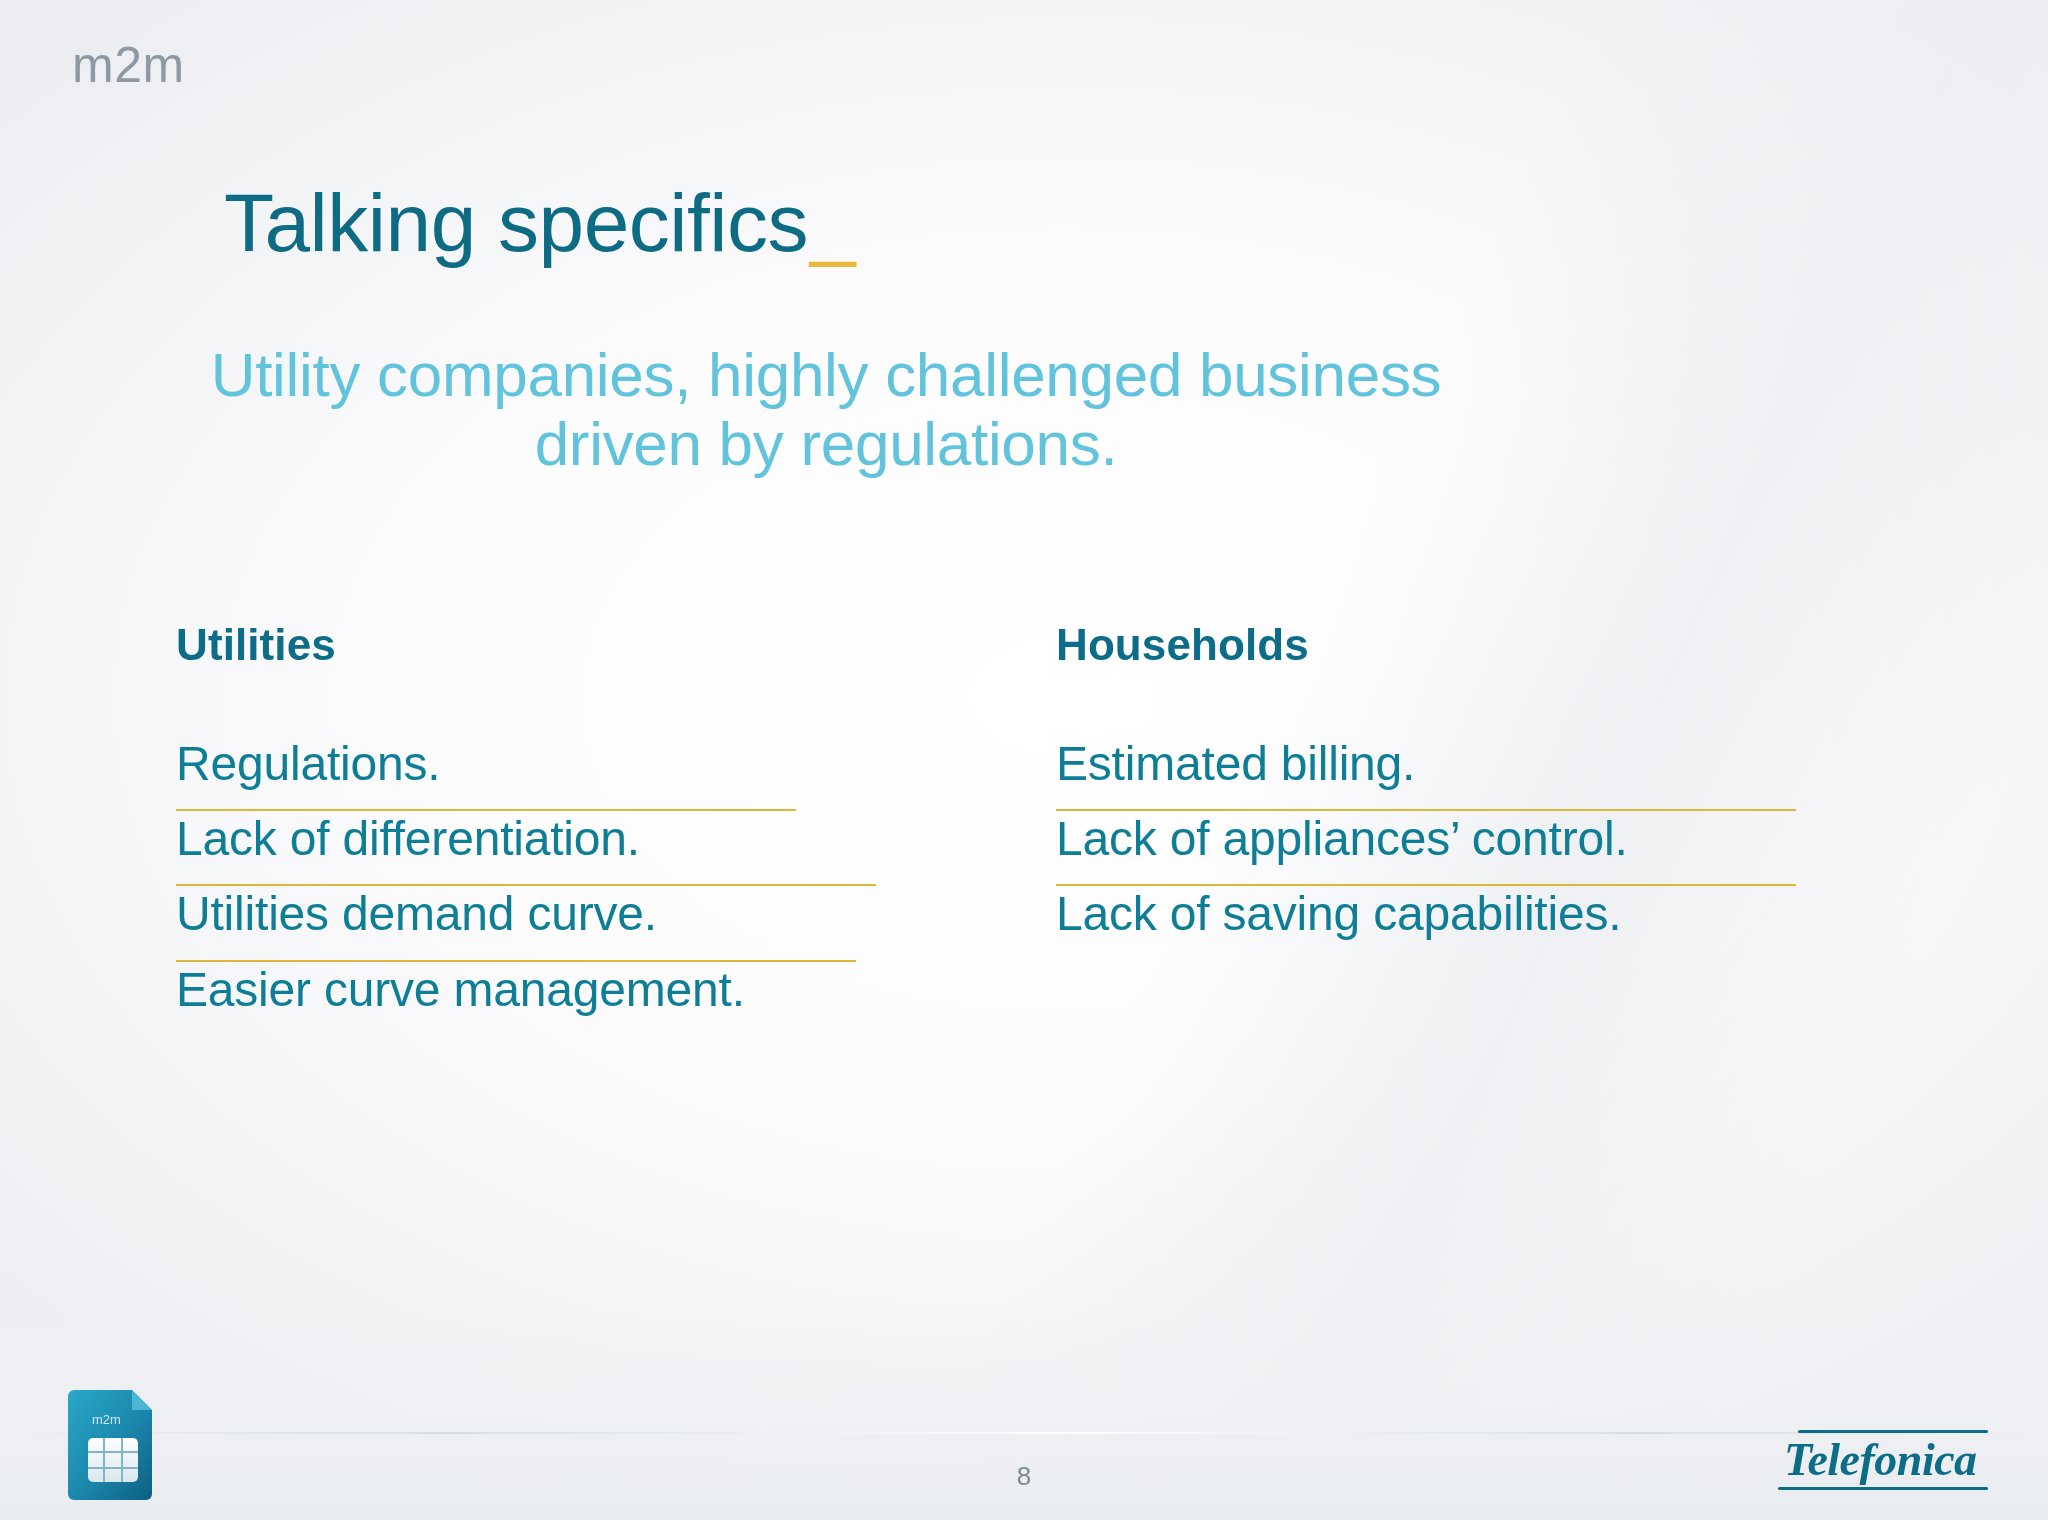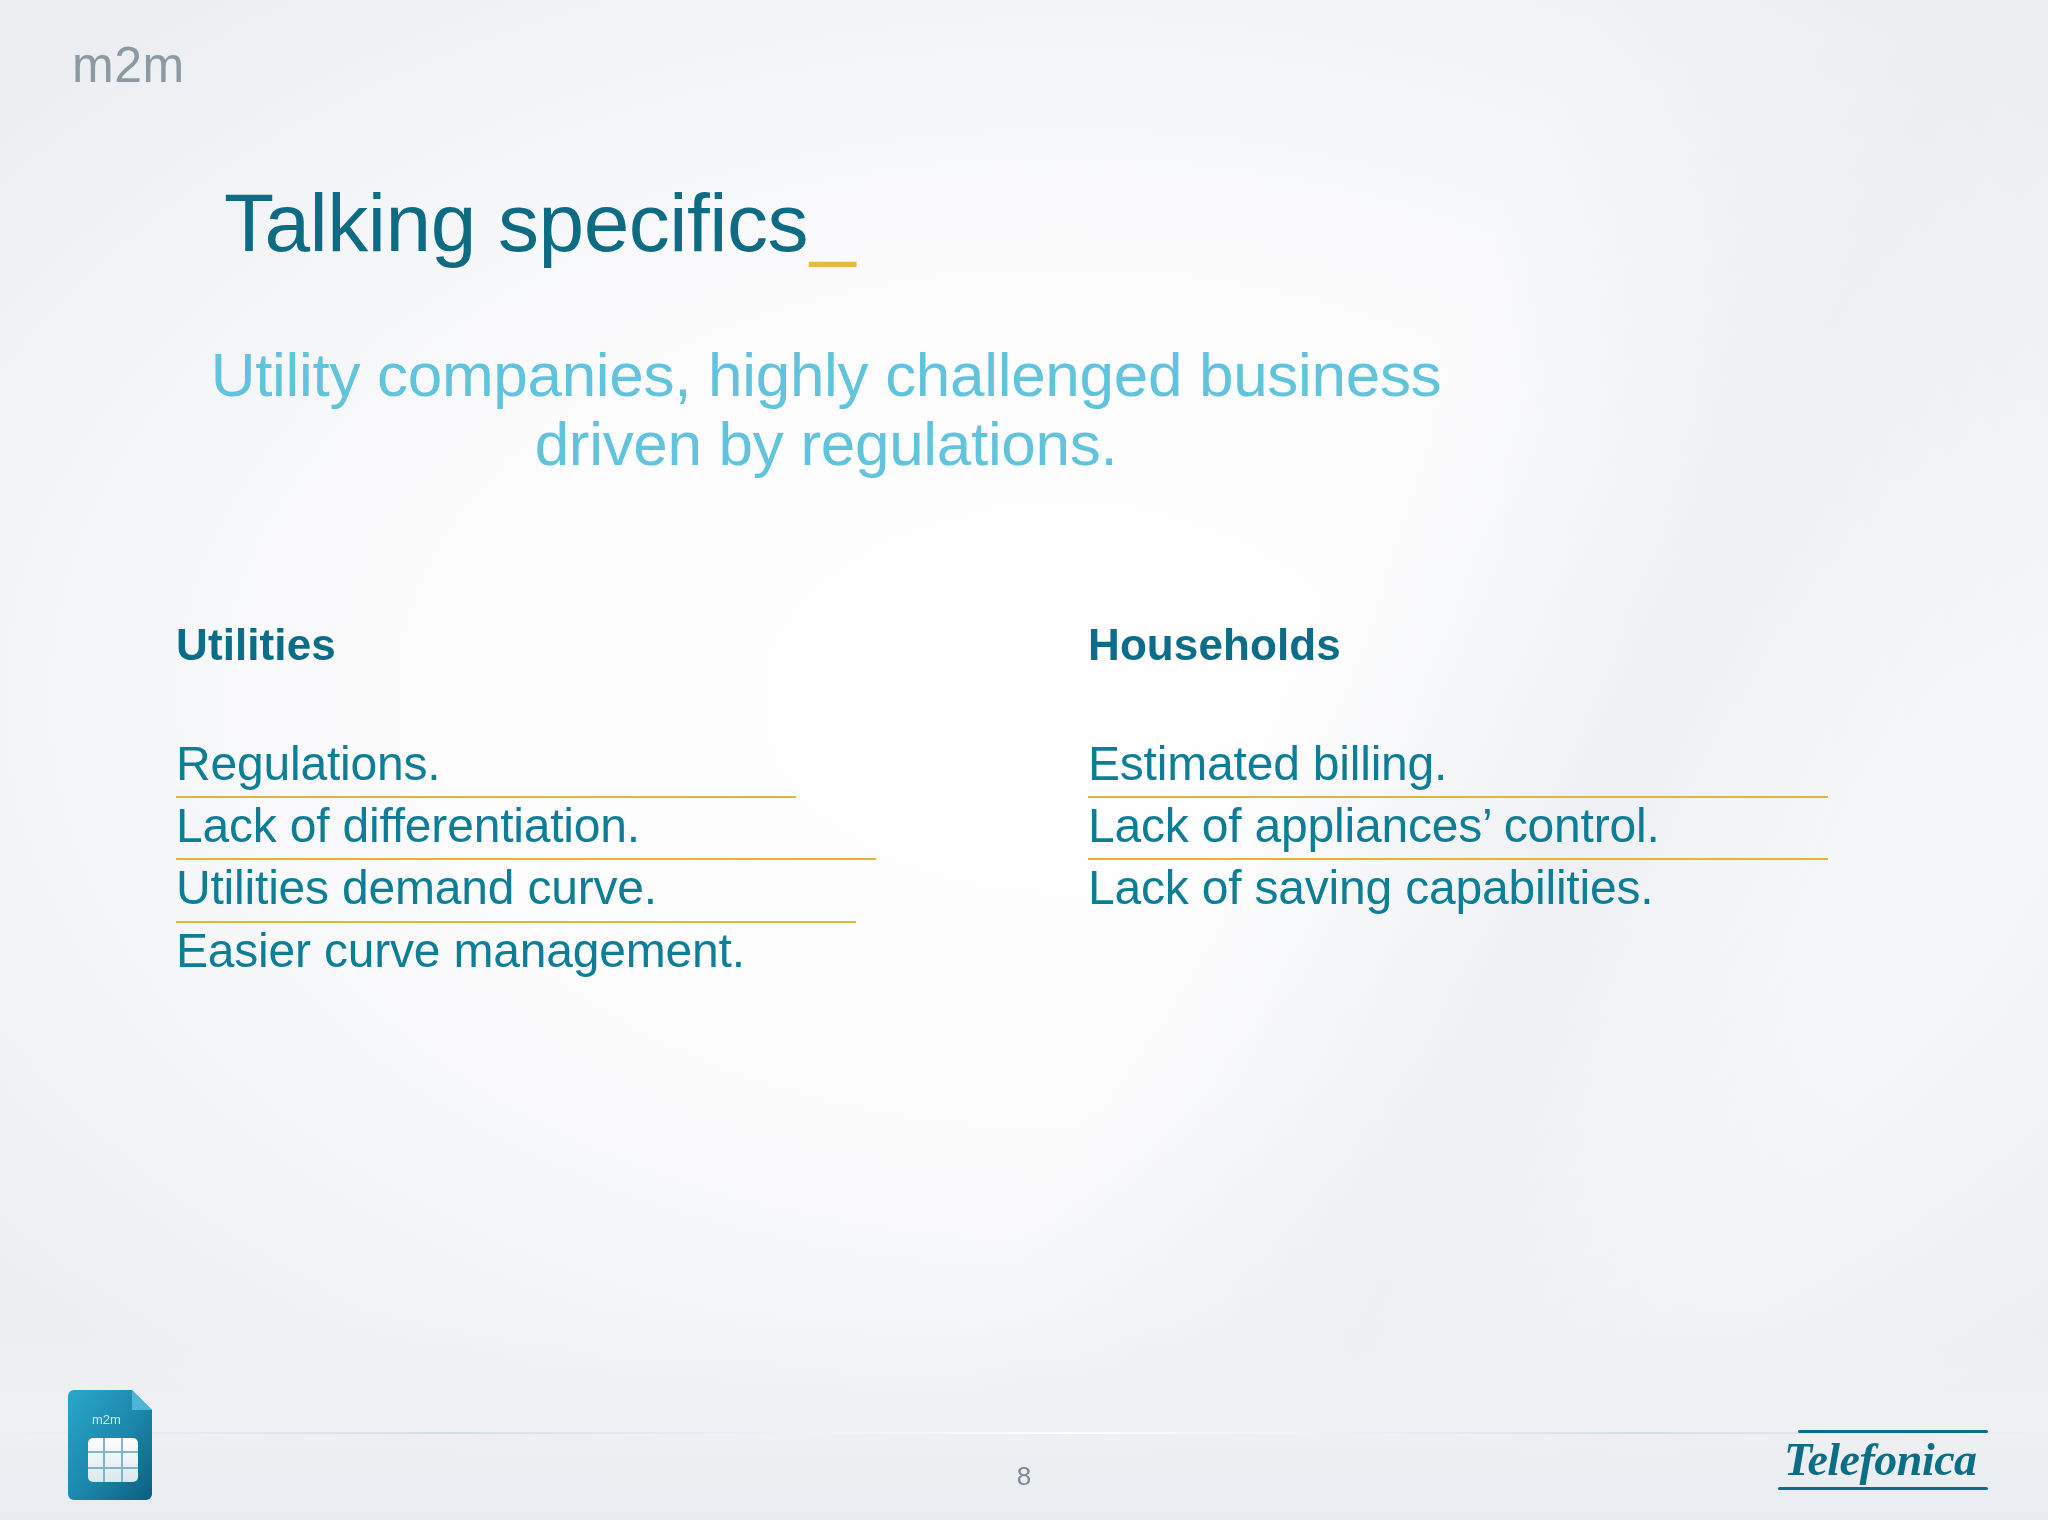--- a/index.html
+++ b/index.html
@@ -87,39 +87,39 @@
     text-align: center;
   }
 
   
   .columns {
     position: absolute;
     left: 176px;
     top: 620px;
     width: 1720px;
     display: flex;
-    gap: 112px;
+    gap: 80px;
     z-index: 5;
   }
   .col {
     width: 800px;
   }
   .col-head {
     font-size: 44px;
     font-weight: 700;
     color: #0d6c87;
     margin-bottom: 66px;
     letter-spacing: 0.1px;
   }
   .item {
     font-size: 48px;
     color: #0e7d96;
     font-weight: 400;
     line-height: 1.15;
-    padding-bottom: 5px;
+    padding-bottom: 18px;
     letter-spacing: -0.2px;
   }
   .rule {
     height: 2px;
     background: #e0b63a;
     border: 0;
     margin: 0;
   }
   .rule.w1 { width: 620px; }
   .rule.w2 { width: 700px; }

